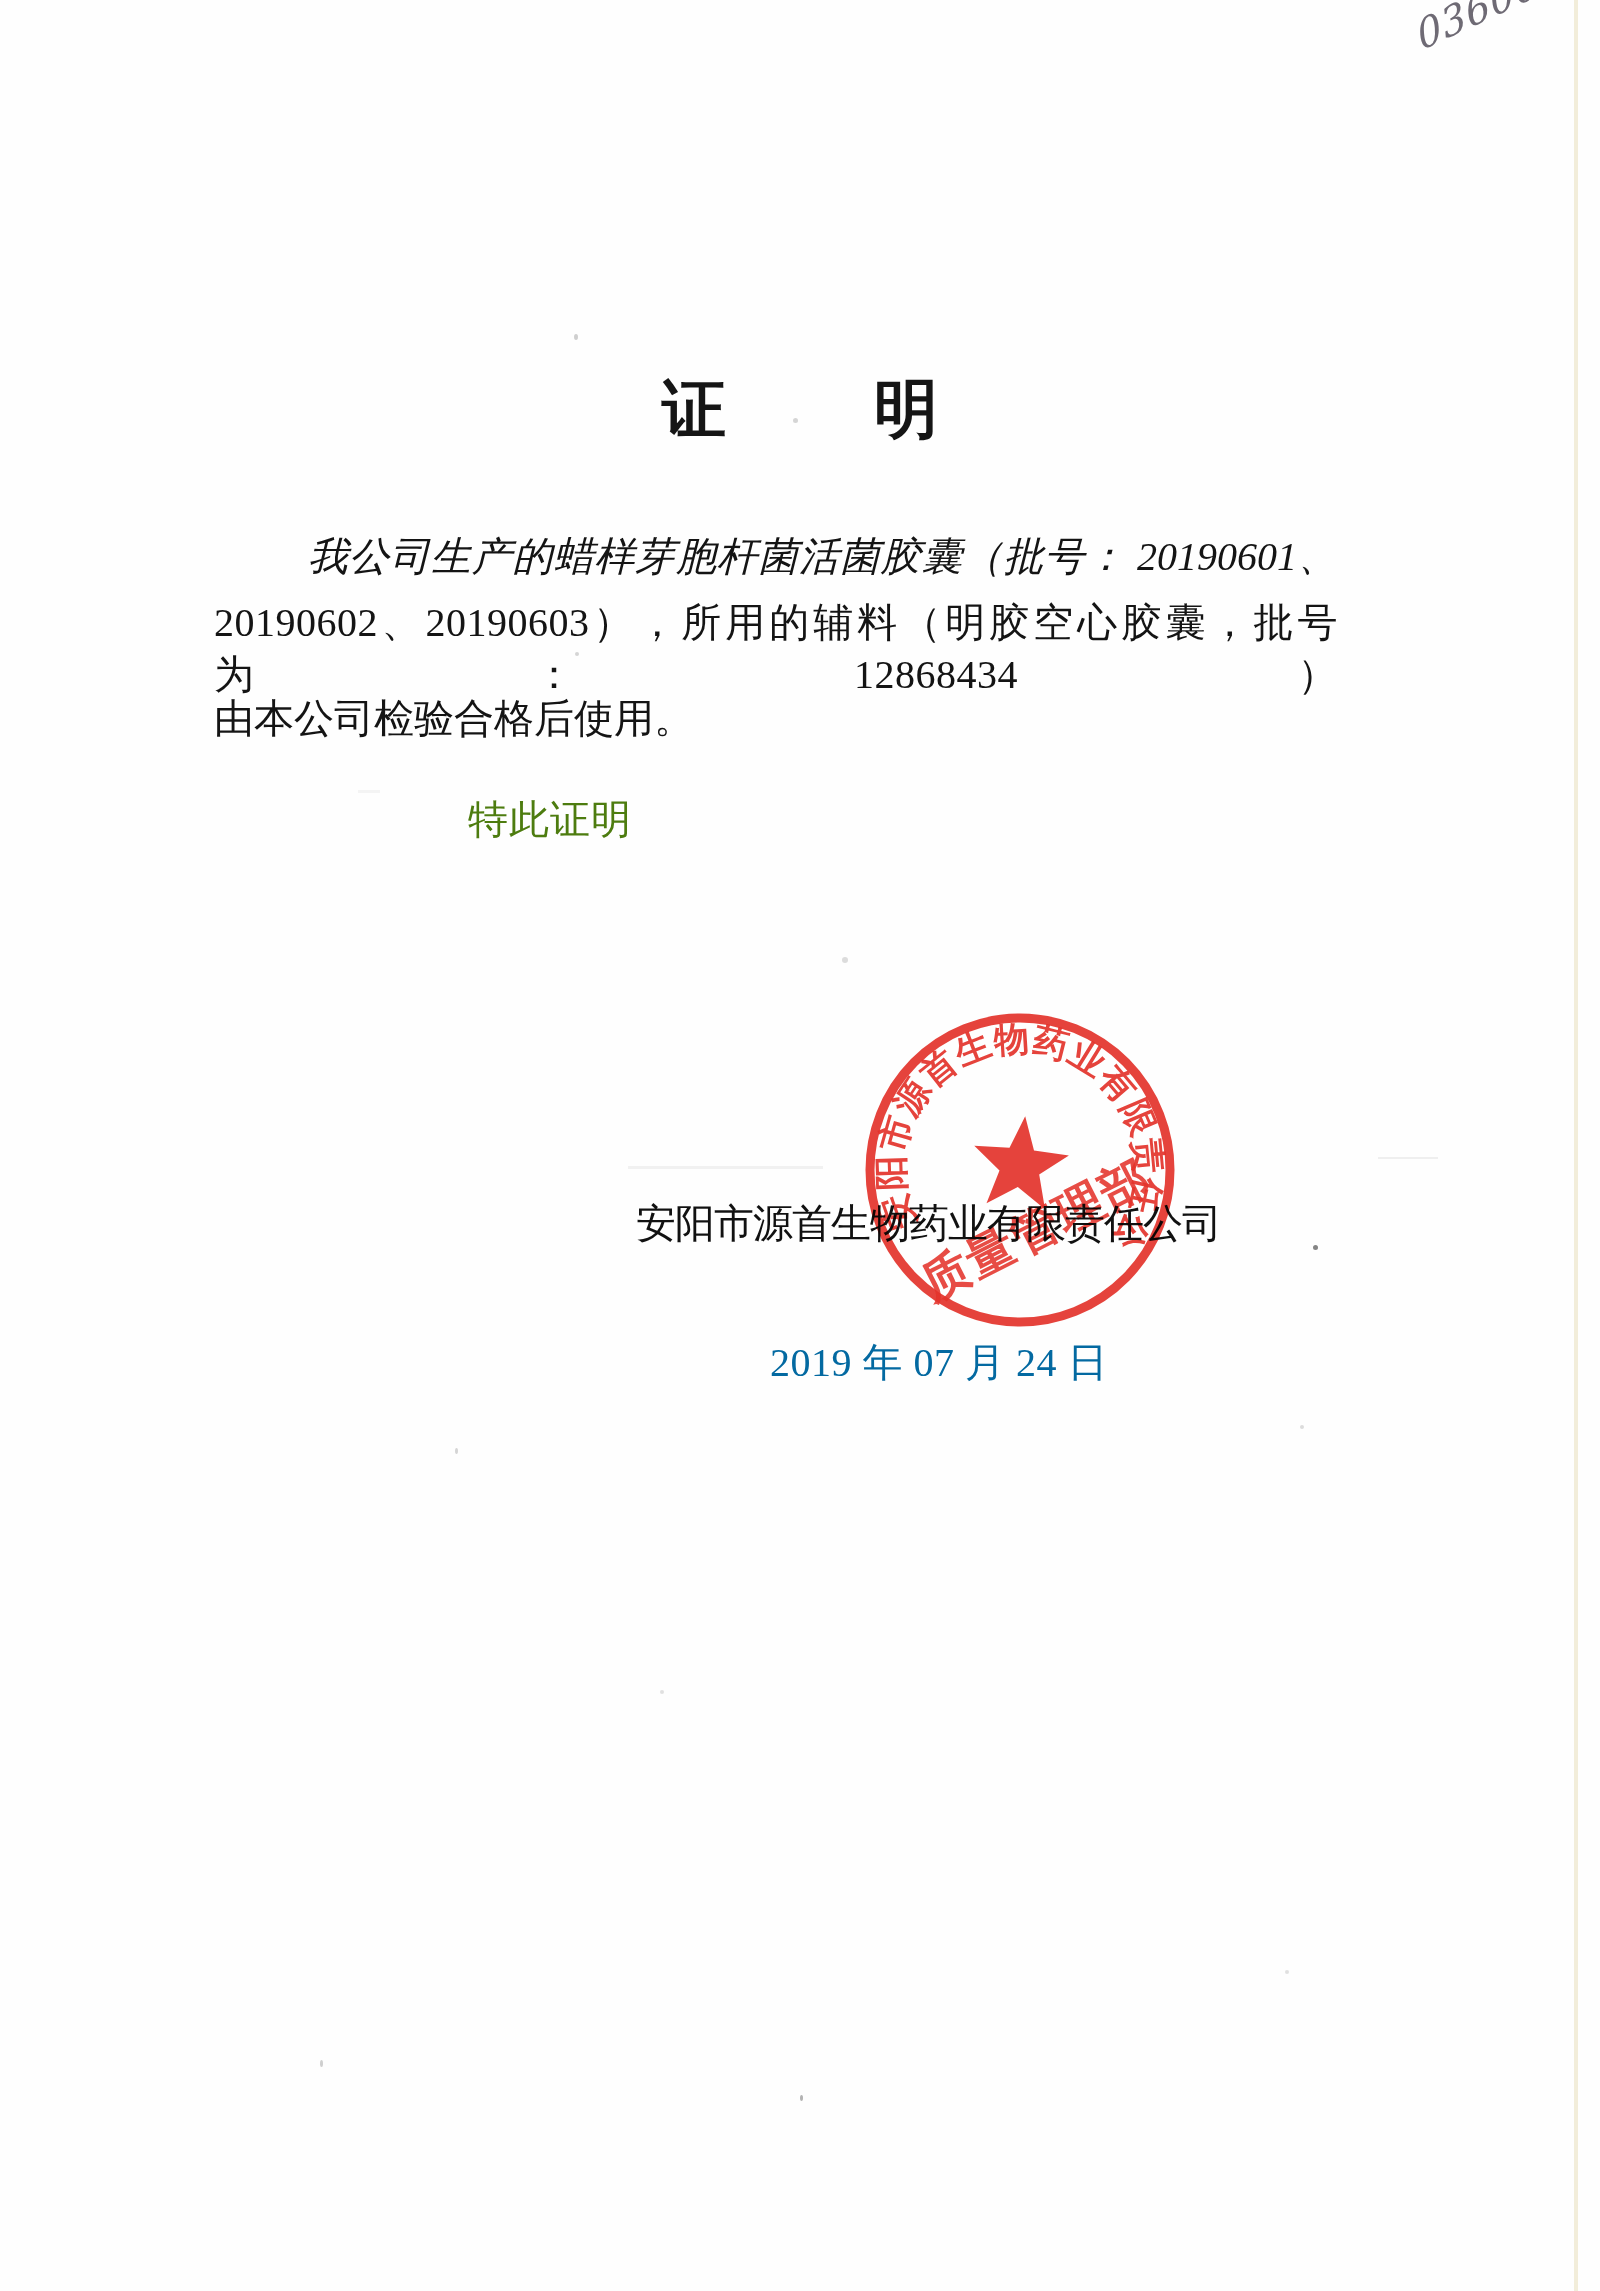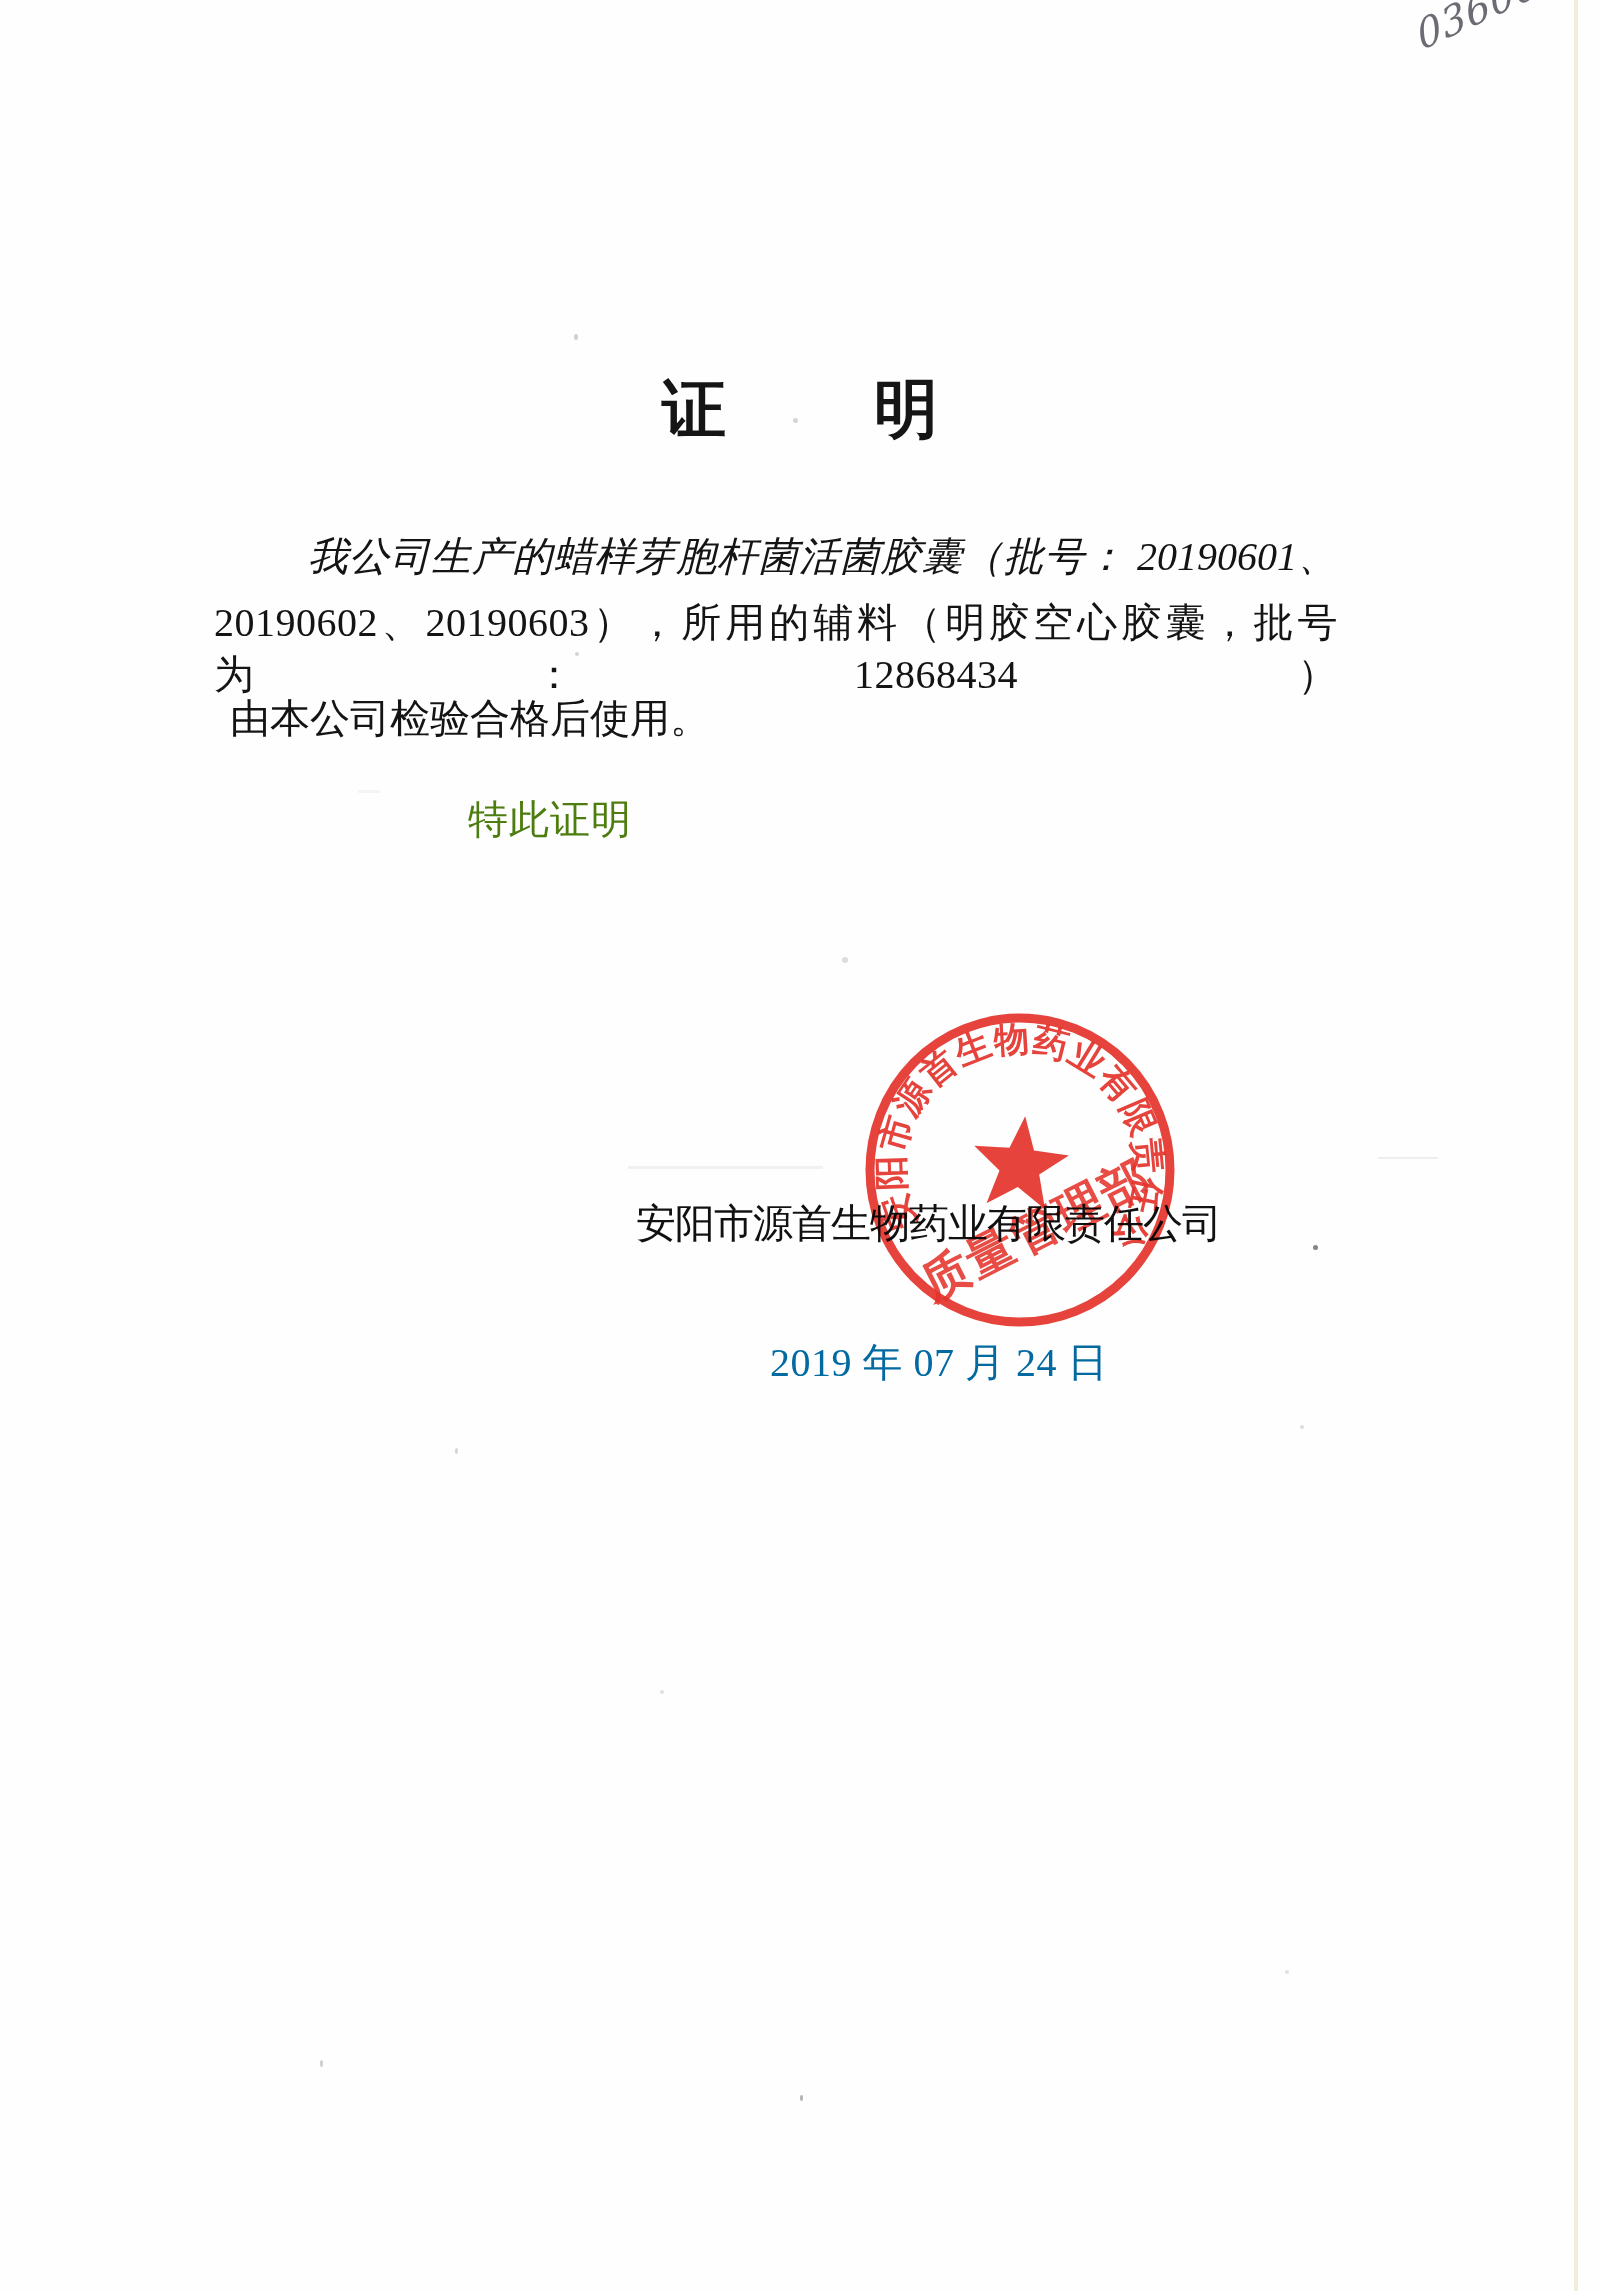--- a/index.html
+++ b/index.html
@@ -36,21 +36,21 @@
     font-size:40px;line-height:52px;color:#141414;
     white-space:nowrap;
   }
   .justified{
     white-space:normal;
     text-align:justify;text-align-last:justify;
     text-justify:inter-character;
   }
   .line1{top:531px;text-indent:94px;font-style:italic;}
   .line2{top:597px;letter-spacing:.5px;}
-  .line3{top:693px;margin-left:16px;}
+  .line3{top:693px;}
   .closing{
     position:absolute;left:468px;top:792px;
     font-size:40px;color:#4d7c0f;letter-spacing:1px;
   }
   .company{
     position:absolute;left:636px;top:1196px;
     font-size:40px;color:#111;letter-spacing:-1px;
     z-index:1;
   }
   .date{

